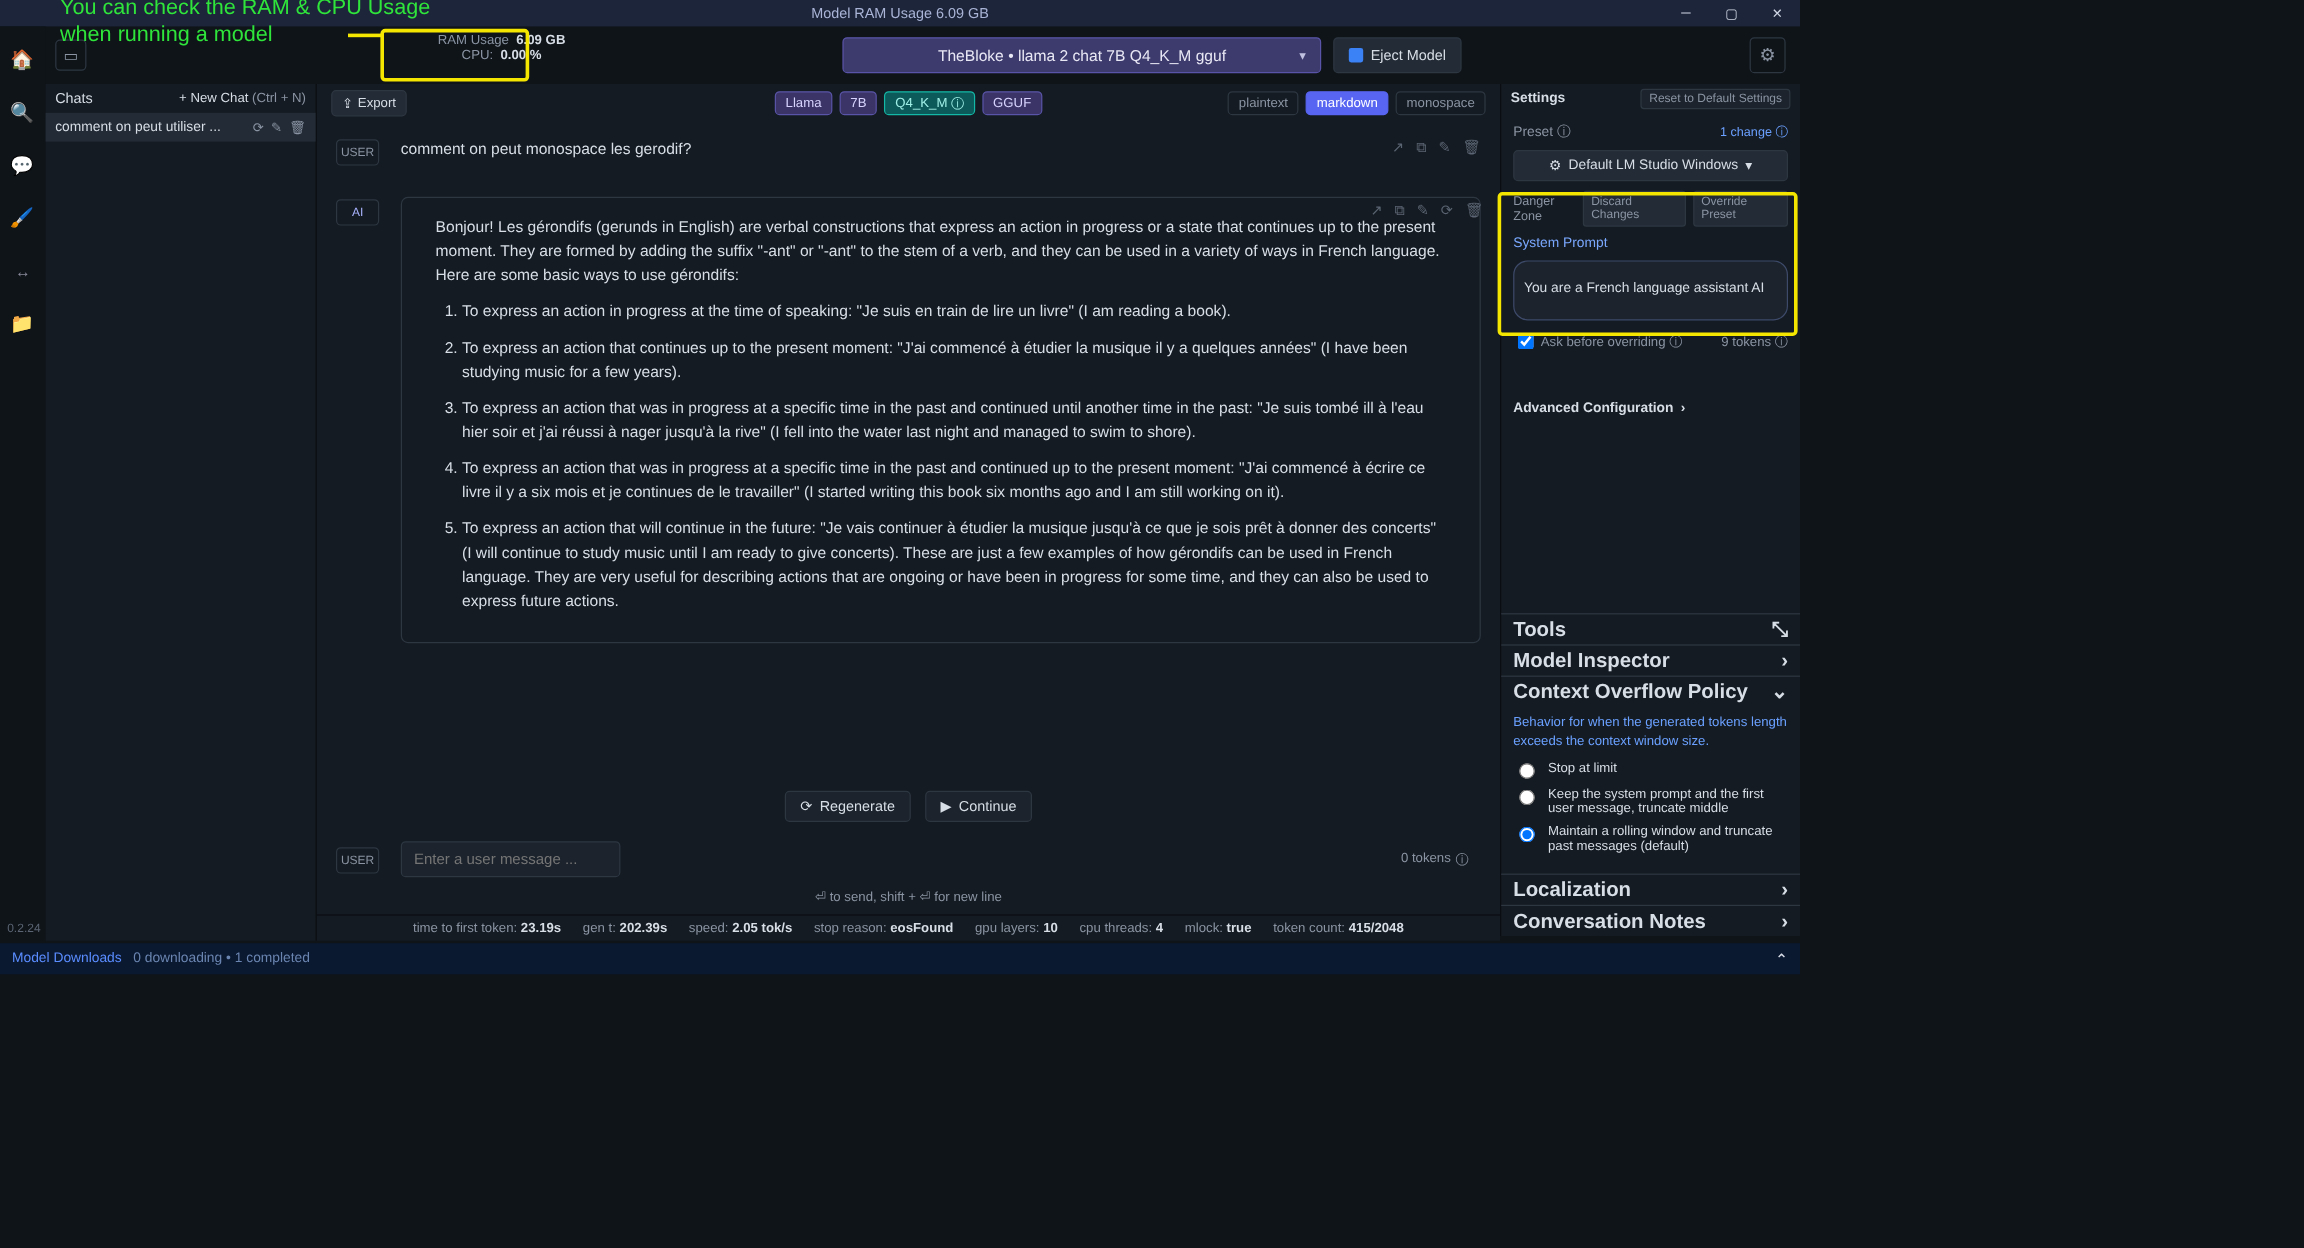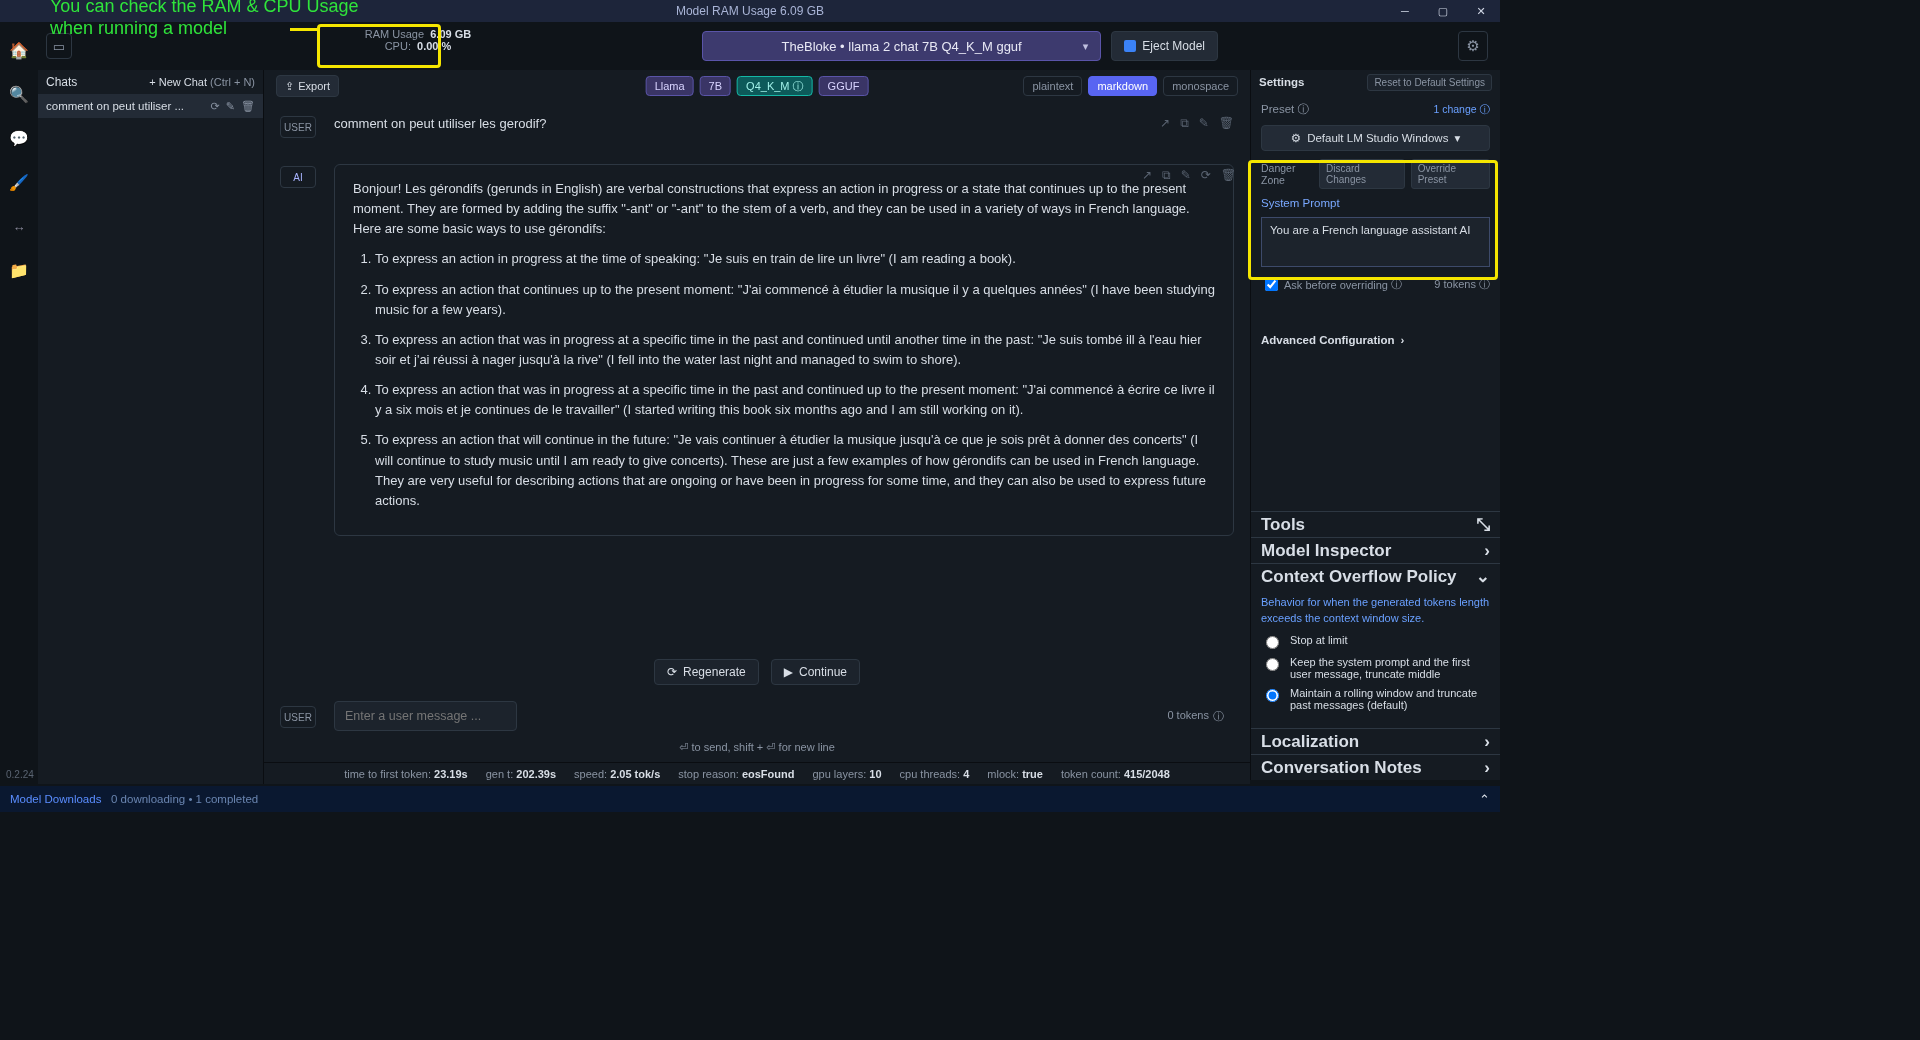--- a/index.html
+++ b/index.html
@@ -47,21 +47,21 @@
   .tag.accent{background:#3a3566;border-color:#5a54a8;color:#d8d4ff;}
   .tag.accent2{background:var(--accent2);border-color:var(--accent2);color:white;}
   .tag.teal{background:#0d5a5a;border-color:#14b8a6;color:#a0f0e8;}
   .exportbtn{height:22px;padding:0 8px;background:var(--bg3);border:1px solid var(--border);border-radius:4px;font-size:11px;display:flex;align-items:center;gap:4px;}
   .conv{flex:1;overflow:auto;padding:8px 0 0 0;}
   .msg{display:flex;padding:4px 16px;gap:18px;}
   .role-badge{width:36px;height:22px;border:1px solid var(--border);border-radius:4px;font-size:10px;display:flex;align-items:center;justify-content:center;color:var(--text-dim);flex-shrink:0;margin-top:2px;}
   .role-badge.ai{color:#a9b4ff;}
   .msg-body{flex:1;font-size:13px;line-height:1.55;color:var(--text);position:relative;}
   .msg-acts{position:absolute;right:0;top:0;display:flex;gap:10px;color:var(--text-faint);font-size:12px;}
-  .ai-box{border:1px solid var(--border);border-radius:6px;padding:14px 18px;background:var(--bg1);}
+  .ai-box{border:1px solid var(--border);border-radius:6px;padding:14px 28px;background:var(--bg1);}
   .ai-box ol{padding-left:22px;margin:10px 0 0 0;}
   .ai-box li{margin-bottom:10px;}
   .actbar{display:flex;justify-content:center;gap:12px;padding:10px 0;}
   .abtn{height:26px;padding:0 12px;border:1px solid var(--border);border-radius:4px;background:var(--bg2);display:flex;align-items:center;gap:6px;font-size:12px;}
   .inputrow{display:flex;padding:6px 16px;gap:18px;align-items:center;}
   .inputrow input{flex:1;height:30px;background:var(--bg2);border:1px solid var(--border);border-radius:4px;padding:0 10px;color:var(--text);font-size:12.5px;}
   .tokbadge{font-size:11px;color:var(--text-dim);display:flex;gap:4px;}
   .hint{text-align:center;font-size:11px;color:var(--text-dim);padding:4px 0 8px 0;}
   .stats{height:22px;display:flex;align-items:center;justify-content:center;gap:18px;font-size:11px;color:var(--text-dim);border-top:1px solid #0a0d11;}
   .stats b{color:var(--text);}
@@ -70,21 +70,21 @@
   .set-head{height:24px;display:flex;align-items:center;justify-content:space-between;padding:0 8px;}
   .resetbtn{font-size:10px;padding:2px 6px;border:1px solid var(--border);border-radius:3px;color:var(--text-dim);background:var(--bg2);}
   .set-body{padding:8px 10px;display:flex;flex-direction:column;gap:8px;}
   .preset-row{display:flex;justify-content:space-between;align-items:center;color:var(--text-dim);}
   .preset-row .chg{color:#6aa0ff;font-size:10.5px;}
   .preset-sel{height:26px;background:var(--bg3);border:1px solid var(--border);border-radius:4px;display:flex;align-items:center;justify-content:center;gap:6px;font-size:11.5px;}
   .danger-row{display:flex;justify-content:space-between;align-items:center;font-size:10.5px;color:var(--text-dim);}
   .danger-row .btns{display:flex;gap:6px;}
   .minibtn{padding:3px 6px;background:var(--bg3);border:1px solid var(--border);border-radius:3px;font-size:10px;}
   .syslabel{color:#7aa8ff;font-size:11.5px;}
-  .systext{width:100%;height:50px;background:var(--bg2);border:1px solid #3d4a6a;border-radius:0;padding:6px 8px;color:var(--text);font-size:11.5px;resize:none;}
+  .systext{width:100%;height:50px;background:var(--bg2);border:1px solid #3d4a6a;border-radius:12px;padding:16px 8px;color:var(--text);font-size:11.5px;resize:none;}
   .ask-row{display:flex;justify-content:space-between;align-items:center;font-size:11px;color:var(--text-dim);}
   .ask-row .l{display:flex;align-items:center;gap:3px;}
   .advcfg{display:flex;align-items:center;gap:6px;font-weight:600;color:var(--text);margin-top:32px;}
   .spacer{flex:1;}
   .acc{height:26px;border-top:1px solid var(--border);display:flex;align-items:center;justify-content:space-between;padding:0 10px;font-size:17px;font-weight:600;}
   .overflow-body{padding:6px 10px 10px 10px;font-size:11px;color:var(--text-dim);}
   .overflow-body .desc{color:#6aa0ff;margin-bottom:8px;line-height:1.4;}
   .radio-row{display:flex;align-items:flex-start;gap:8px;margin-bottom:7px;color:var(--text);}
   .radio-row input{margin-top:2px;}
   
@@ -170,21 +170,21 @@
       <div class="tag">plaintext</div>
       <div class="tag accent2">markdown</div>
       <div class="tag">monospace</div>
     </div>
   </div>
 
   <div class="conv">
     <div class="msg">
       <div class="role-badge">USER</div>
       <div class="msg-body">
-        <span>comment on peut utiliser les gerodif?</span>
+        <span>comment on peut monospace les gerodif?</span>
         <div class="msg-acts">
           <span>↗</span>
           <span>⧉</span>
           <span>✎</span>
           <span>🗑</span>
         </div>
       </div>
     </div>
     <div class="msg" style="margin-top:18px">
       <div class="role-badge ai">AI</div>

